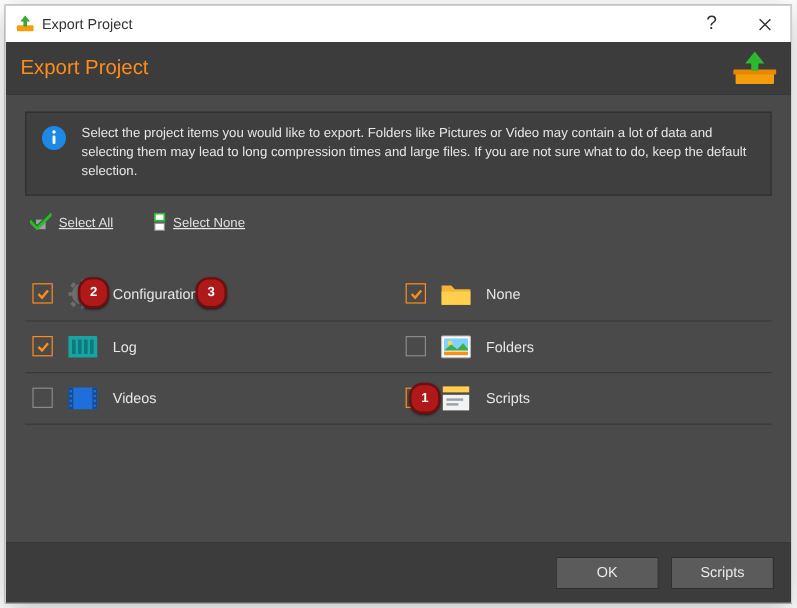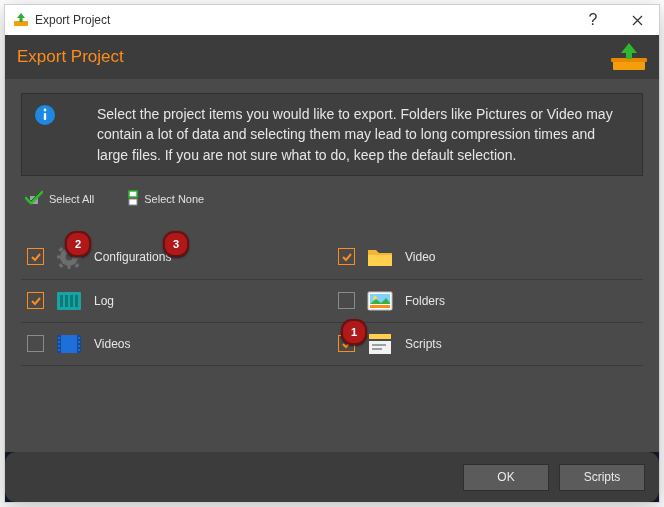--- a/index.html
+++ b/index.html
@@ -13,39 +13,39 @@
   .titlebar .tbtn{width:44px;height:30px;display:flex;align-items:center;justify-content:center;color:#333;}
   .titlebar .tbtn svg{display:block;}
   .titlebar .help{font-size:16px;color:#333;}
   
   .header{height:44px;background:#3c3c3c;display:flex;align-items:center;justify-content:space-between;padding:0 12px;}
   .header .heading{color:#ff8c1a;font-size:17px;}
   .header .tray{display:flex;align-items:center;}
   
   .body{flex:1;background:#4a4a4a;padding:14px 16px 0 16px;box-sizing:border-box;position:relative;color:#eaeaea;}
   .infobox{display:flex;gap:12px;background:#3f3f3f;border:1px solid #2f2f2f;padding:10px 12px;align-items:flex-start;}
-  .infobox .info-text{font-size:14px;line-height:1.45;color:#e6e6e6;margin-left:29px;}
-  
-  .selrow{display:flex;gap:34px;margin:14px 4px 8px 4px;align-items:center;position:relative;}
+  .infobox .info-text{font-size:11px;line-height:1.45;color:#e6e6e6;}
+  
+  .selrow{display:flex;gap:34px;margin:14px 4px 8px 4px;align-items:center;position:relative;text-decoration:underline;}
   .selbtn{display:flex;align-items:center;gap:6px;color:#e0e0e0;font-size:11px;cursor:pointer;}
   
   .badge{position:absolute;width:22px;height:22px;border-radius:11px;background:#b01919;border:2px solid #6e0f0f;color:#fff;font-size:11px;font-weight:bold;display:flex;align-items:center;justify-content:center;box-shadow:0 1px 2px rgba(0,0,0,0.6);z-index:5;}
   
   .items{margin-top:28px;}
   .itemrow{display:flex;}
   .itemcell{flex:1;display:flex;align-items:center;gap:10px;padding:8px 0 8px 6px;position:relative;}
   .sep{height:1px;background:#3a3a3a;margin:1px 0;}
   .chk{width:15px;height:15px;border:1px solid #8a8a8a;background:#4a4a4a;display:flex;align-items:center;justify-content:center;flex:0 0 auto;cursor:pointer;}
   .chk.on{border-color:#ff8c1a;}
   .chk.on svg{display:block;}
   .chk svg{display:none;}
   .itemlabel{color:#e6e6e6;font-size:12px;}
   .folder-icon{display:flex;align-items:center;justify-content:center;width:30px;}
   
-  .footer{height:50px;background:#3c3c3c;display:flex;align-items:center;justify-content:flex-end;gap:10px;padding:0 14px;border-radius:11px;}
+  .footer{height:50px;background:#3c3c3c;display:flex;align-items:center;justify-content:flex-end;gap:10px;padding:0 14px;}
   .btn{width:84px;height:25px;background:#5b5b5b;border:1px solid #2f2f2f;color:#eaeaea;display:flex;align-items:center;justify-content:center;font-size:12px;cursor:pointer;}
 </style>
 </head>
 <body>
 <div class="canvas">
 <div class="window">
 
   <div class="titlebar">
     <span class="app-icon">
       <svg width="16" height="16" viewBox="0 0 16 16">
@@ -144,21 +144,21 @@
             <svg width="12" height="12" viewBox="0 0 12 12">
                   <path d="M2 6 L5 9 L10 3" stroke="#ff8c1a" stroke-width="2" fill="none"></path>
                 </svg>
           </span>
           <span class="folder-icon">
             <svg width="28" height="24" viewBox="0 0 28 24">
               <path d="M2 5 L10 5 L13 8 L26 8 L26 21 L2 21 Z" fill="#f5b338"></path>
               <rect x="2" y="10" width="24" height="11" fill="#ffcf4d"></rect>
             </svg>
           </span>
-          <span class="itemlabel">Video</span>
+          <span class="itemlabel">None</span>
         </div>
       </div>
       <div class="sep"></div>
 
       <div class="itemrow">
         <div class="itemcell">
           <span class="chk on">
             <svg width="12" height="12" viewBox="0 0 12 12">
                   <path d="M2 6 L5 9 L10 3" stroke="#ff8c1a" stroke-width="2" fill="none"></path>
                 </svg>

